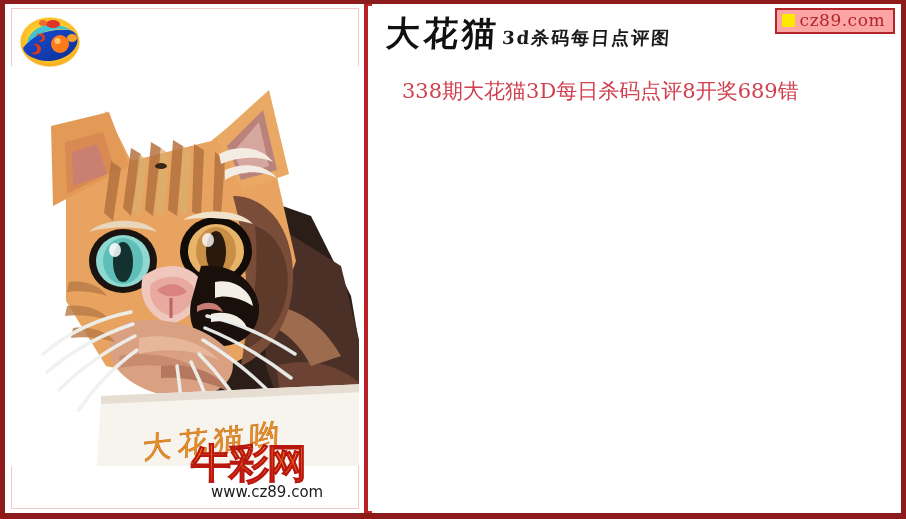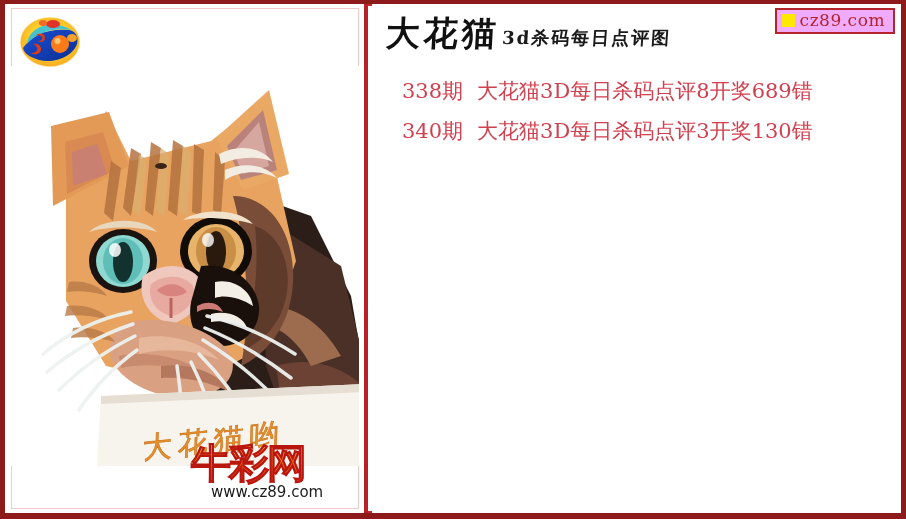--- a/index.html
+++ b/index.html
@@ -75,27 +75,27 @@
   }
 
   .lines{
     position:absolute;left:30px;top:68px;right:14px;
   }
   .line{
     font-family:"DejaVu Serif",serif;
     font-size:21px;color:#d0404f;line-height:1;
     padding:9px 0 10px 0;white-space:nowrap;letter-spacing:0px;
   }
-  .line .issue{margin-right:14px;}
+  .line .issue{}
   .line .body{}
 
   
   .cz-badge{
     position:absolute;right:6px;top:4px;
-    background:#f0abfc;border:2px solid #b3242b;
+    background:#fca5a5;border:2px solid #b3242b;
     padding:2px 8px 3px 5px;
     display:flex;align-items:center;gap:5px;
     z-index:12;
   }
   .cz-swatch{width:13px;height:13px;background:#ffe800;display:block;}
   .cz-text{
     font-family:"DejaVu Serif",serif;font-size:17px;color:#b3242b;
     line-height:1;letter-spacing:.5px;
   }
 </style>
@@ -254,23 +254,20 @@
 
     <div class="title-row">
       <span class="title-main">大花猫</span>
       <span class="title-sub">3d杀码每日点评图</span>
     </div>
 
     <div class="lines">
       <div class="line">
         <span class="issue">338期</span><span class="body">大花猫3D每日杀码点评8开奖689错</span>
       </div>
-      <div class="line">
-        <span class="issue">340期</span><span class="body">大花猫3D每日杀码点评3开奖130错</span>
-      </div>
     </div>
 
   </div>
 
   <div class="cz-badge">
     <span class="cz-swatch"></span>
     <span class="cz-text">cz89.com</span>
   </div>
 
 </div>

